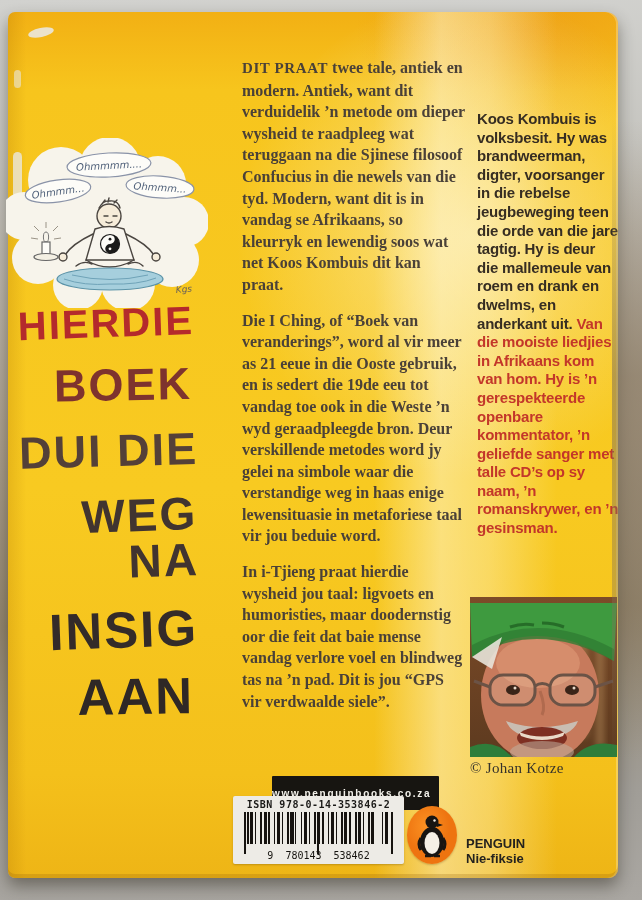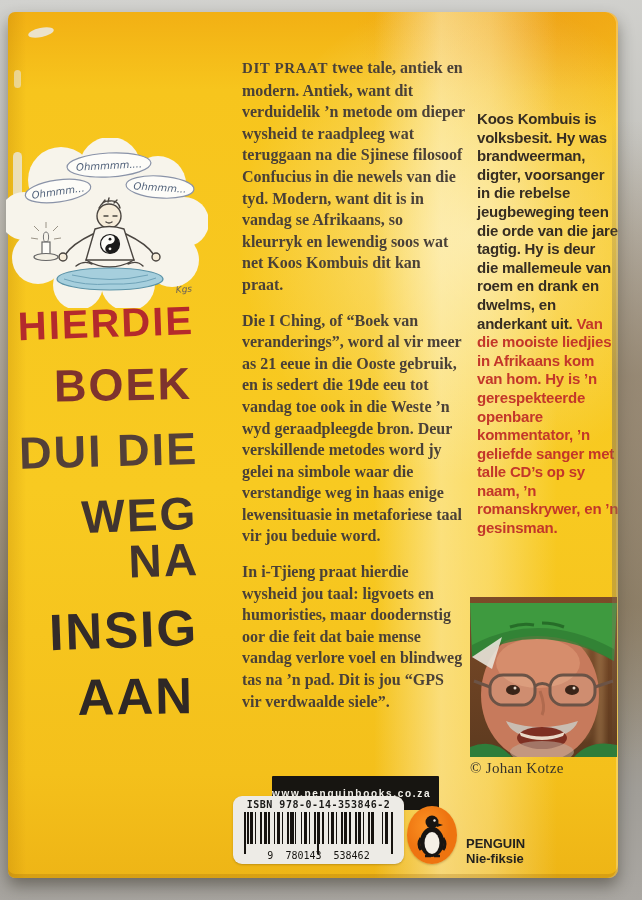--- a/index.html
+++ b/index.html
@@ -59,21 +59,21 @@
     font-size:15px;color:#35322c;letter-spacing:.3px;}
 
   
   .cartoon{position:absolute;left:6px;top:138px;width:202px;height:170px;}
 
   
   .webbar{position:absolute;left:236px;top:776px;width:167px;height:34px;background:#171511;
     display:flex;align-items:center;justify-content:flex-start;border-radius:1px;margin-left:36px;}
   .webbar span{color:#f3f1ea;font-size:10px;font-weight:bold;letter-spacing:1.7px;}
   .barcode-panel{position:absolute;left:233px;top:796px;width:171px;height:68px;background:#edebe6;
-    border-radius:9px;box-shadow:0 1px 2px rgba(90,60,0,.3);}
+    border-radius:2px;box-shadow:0 1px 2px rgba(90,60,0,.3);}
   .isbn{margin-top:3px;text-align:center;font-family:"DejaVu Sans Mono",monospace;
     font-size:10px;font-weight:bold;letter-spacing:.5px;color:#1b1a18;}
   .bars{position:absolute;left:14px;right:14px;top:16px;height:32px;
     background:
       repeating-linear-gradient(90deg,#161310 0 1.5px,transparent 1.5px 3px,#161310 3px 6px,transparent 6px 8px,#161310 8px 9px,transparent 9px 13.5px);
   }
   .guard{position:absolute;top:16px;width:2px;height:42px;background:#161310;}
   .g1{left:11px}.g2{left:84px}.g3{right:11px}
   .bcnum{position:absolute;left:0;right:0;bottom:3px;text-align:center;
     font-family:"DejaVu Sans Mono",monospace;font-size:10px;color:#15130f;word-spacing:6px;}

